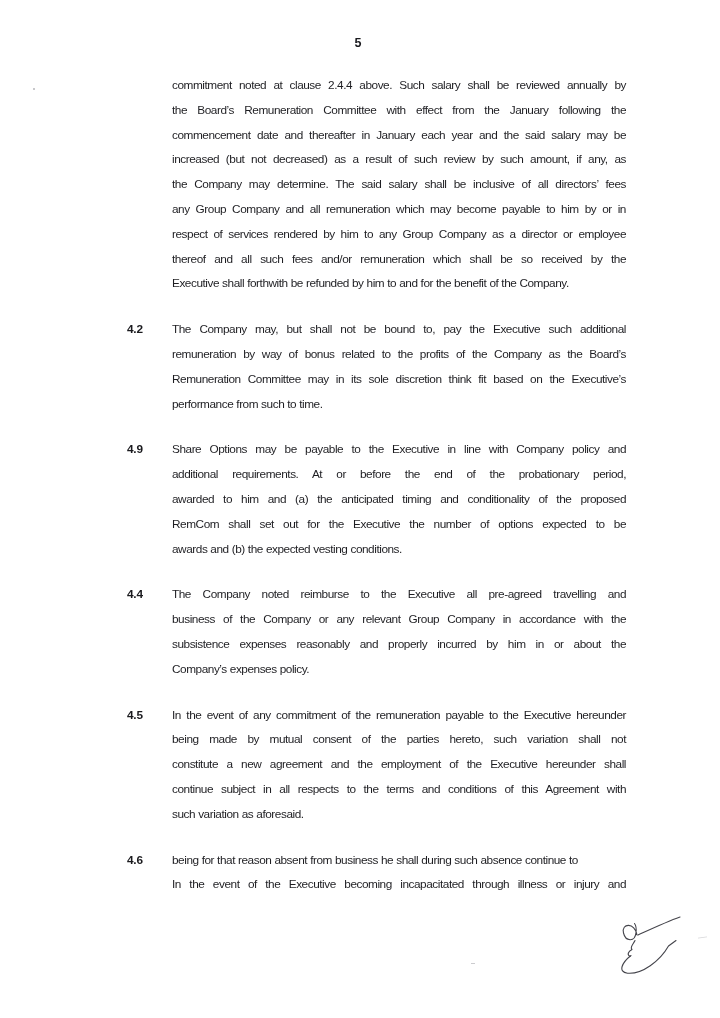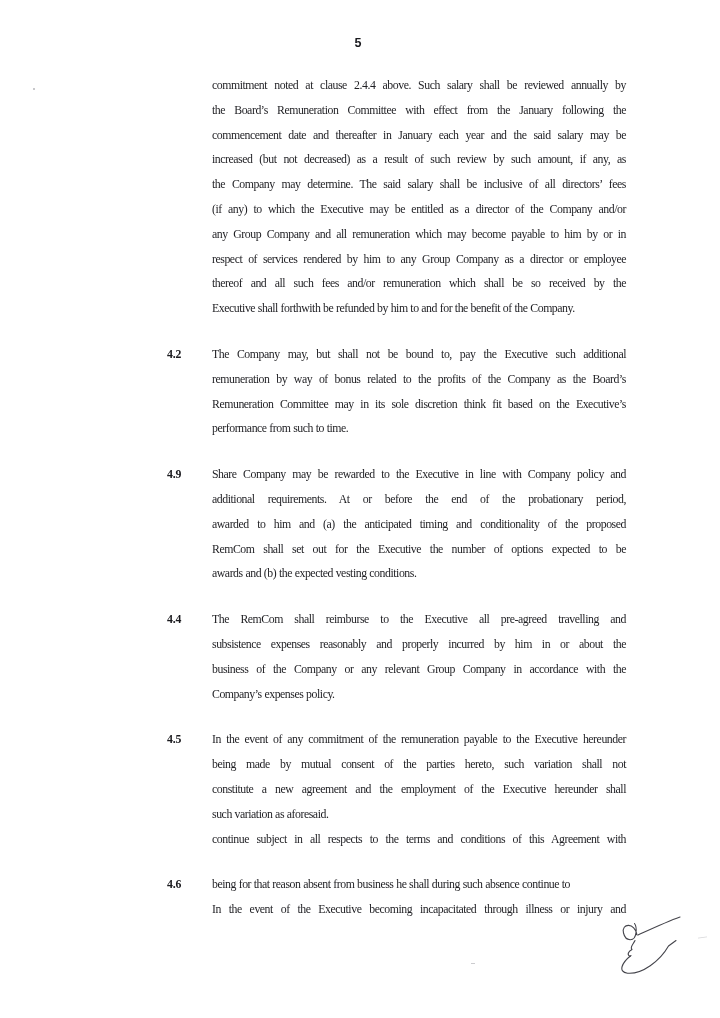--- a/index.html
+++ b/index.html
@@ -29,34 +29,32 @@
   }
   .content {
     position: absolute;
     left: 127px;
     top: 73px;
     width: 499px;
   }
   .clause {
     display: flex;
     margin: 0;
-    font-family: Liberation Serif, serif;
   }
   .clause + .clause {
     margin-top: 21px;
   }
   .clause-num {
     flex: none;
     width: 45px;
     font-size: 11.8px;
     font-weight: 600;
     letter-spacing: -0.2px;
     line-height: 24.8px;
     color: #1a1a1e;
-    margin-left: 40px;
   }
   .clause-text {
     flex: 1;
     min-width: 0;
   }
   .line {
     font-size: 11.8px;
     letter-spacing: -0.45px;
     word-spacing: 0.2px;
     line-height: 24.8px;
@@ -93,67 +91,66 @@
 
   <div class="content">
   <div class="clause">
     <div class="clause-num"></div>
     <div class="clause-text">
           <div class="line">commitment noted at clause 2.4.4 above. Such salary shall be reviewed annually by</div>
           <div class="line">the Board’s Remuneration Committee with effect from the January following the</div>
           <div class="line">commencement date and thereafter in January each year and the said salary may be</div>
           <div class="line">increased (but not decreased) as a result of such review by such amount, if any, as</div>
           <div class="line">the Company may determine. The said salary shall be inclusive of all directors’ fees</div>
-          <div class="line">(if any) to which the Executive may be entitled as a director of the Company and/or</div>
           <div class="line">any Group Company and all remuneration which may become payable to him by or in</div>
           <div class="line">respect of services rendered by him to any Group Company as a director or employee</div>
           <div class="line">thereof and all such fees and/or remuneration which shall be so received by the</div>
           <div class="line last">Executive shall forthwith be refunded by him to and for the benefit of the Company.</div>
         </div>
   </div>
 
   <div class="clause">
     <div class="clause-num">4.2</div>
     <div class="clause-text">
           <div class="line">The Company may, but shall not be bound to, pay the Executive such additional</div>
           <div class="line">remuneration by way of bonus related to the profits of the Company as the Board’s</div>
           <div class="line">Remuneration Committee may in its sole discretion think fit based on the Executive’s</div>
           <div class="line last">performance from such to time.</div>
         </div>
   </div>
 
   <div class="clause">
     <div class="clause-num">4.9</div>
     <div class="clause-text">
-          <div class="line">Share Company may be rewarded to the Executive in line with Company policy and</div>
+          <div class="line">Share Options may be payable to the Executive in line with Company policy and</div>
           <div class="line">additional requirements.  At or before the end of the probationary period,</div>
           <div class="line">awarded to him and (a) the anticipated timing and conditionality of the proposed</div>
           <div class="line">RemCom shall set out for the Executive the number of options expected to be</div>
           <div class="line last">awards and (b) the expected vesting conditions.</div>
         </div>
   </div>
 
   <div class="clause">
     <div class="clause-num">4.4</div>
     <div class="clause-text">
-          <div class="line">The RemCom shall reimburse to the Executive all pre-agreed travelling and</div>
+          <div class="line">The Company noted reimburse to the Executive all pre-agreed travelling and</div>
+          <div class="line">business of the Company or any relevant Group Company in accordance with the</div>
           <div class="line">subsistence expenses reasonably and properly incurred by him in or about the</div>
-          <div class="line">business of the Company or any relevant Group Company in accordance with the</div>
           <div class="line last">Company’s expenses policy.</div>
         </div>
   </div>
 
   <div class="clause">
     <div class="clause-num">4.5</div>
     <div class="clause-text">
           <div class="line">In the event of any commitment of the remuneration payable to the Executive hereunder</div>
           <div class="line">being made by mutual consent of the parties hereto, such variation shall not</div>
           <div class="line">constitute a new agreement and the employment of the Executive hereunder shall</div>
+          <div class="line">continue subject in all respects to the terms and conditions of this Agreement with</div>
           <div class="line last">such variation as aforesaid.</div>
-          <div class="line">continue subject in all respects to the terms and conditions of this Agreement with</div>
         </div>
   </div>
 
   <div class="clause">
     <div class="clause-num">4.6</div>
     <div class="clause-text">
           <div class="line last">being for that reason absent from business he shall during such absence continue to</div>
           <div class="line">In the event of the Executive becoming incapacitated through illness or injury and</div>
         </div>
   </div>

